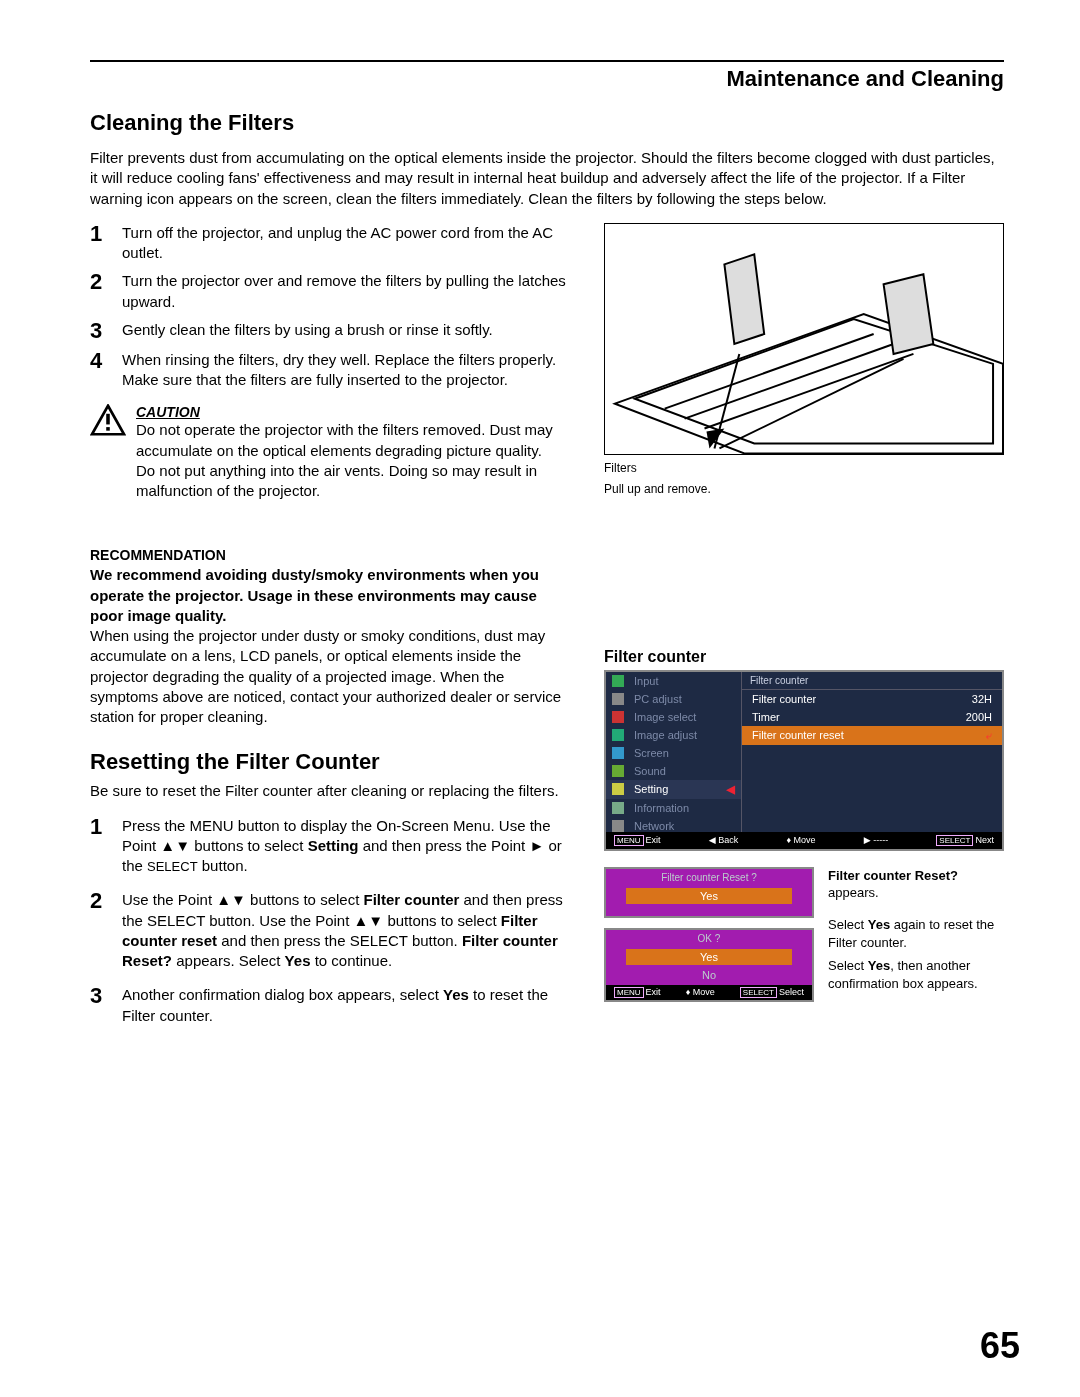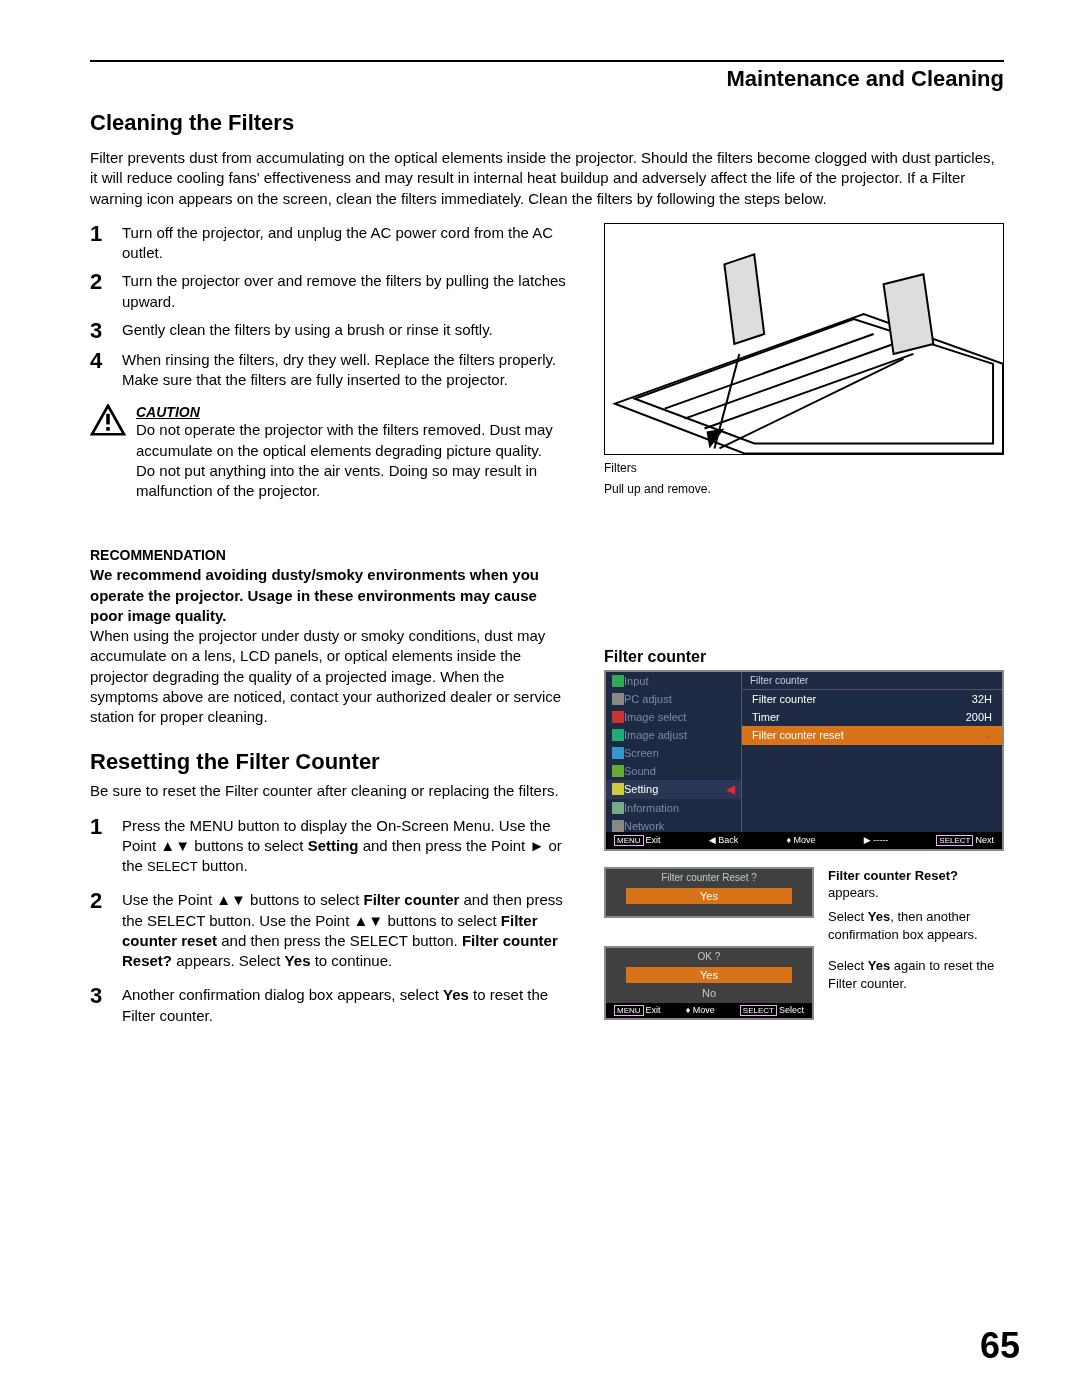--- a/index.html
+++ b/index.html
@@ -136,21 +136,21 @@
     display: flex;
     height: 160px;
   }
   .osd-menu {
     width: 135px;
     border-right: 1px solid #556;
   }
   .osd-menu-row {
     display: flex;
     align-items: center;
-    gap: 0;
+    gap: 10px;
     padding: 3px 6px;
     color: #7d8aa8;
   }
   .osd-menu-row.active {
     background: #2a3654;
     color: #fff;
   }
   .osd-menu-row .micon {
     width: 12px; height: 12px; display: inline-block;
   }
@@ -198,24 +198,24 @@
     align-items: flex-start;
   }
   .dialogs-col { width: 210px; }
   .dialogs-text {
     flex: 1;
     font-size: 13px;
     line-height: 1.35;
   }
   .dialog {
     border: 2px solid #888;
-    background: #404040;
+    background: #a21caf;
     color: #fff;
     font-size: 11px;
-    margin-bottom: 28px;
+    margin-bottom: 10px;
   }
   .dialog-title { text-align: center; padding: 3px 0; color:#bcc; font-size:10px;}
   .dialog-opt {
     text-align: center;
     padding: 2px 0;
     margin: 2px 20px;
   }
   .dialog-opt.sel {
     background: #d9731a;
   }
@@ -411,21 +411,21 @@
             <div class="dialog-opt" style="color:#bcc">No</div>
             <div class="dialog-foot">
               <span><span class="boxlabel">MENU</span><span>Exit</span></span>
               <span>♦ <span>Move</span></span>
               <span><span class="boxlabel">SELECT</span><span>Select</span></span>
             </div>
           </div>
         </div>
         <div class="dialogs-text">
           <div><b>Filter counter Reset?</b><span> appears.</span></div>
+          <div style="margin-top:14px"><span>Select </span><b>Yes</b><span> again to reset the Filter counter.</span></div>
           <div style="margin-top:6px"><span>Select </span><b>Yes</b><span>, then another confirmation box appears.</span></div>
-          <div style="margin-top:14px"><span>Select </span><b>Yes</b><span> again to reset the Filter counter.</span></div>
         </div>
       </div>
     </div>
   </div>
 
   <div class="page-number">65</div>
 </div>
 
 </body></html>

